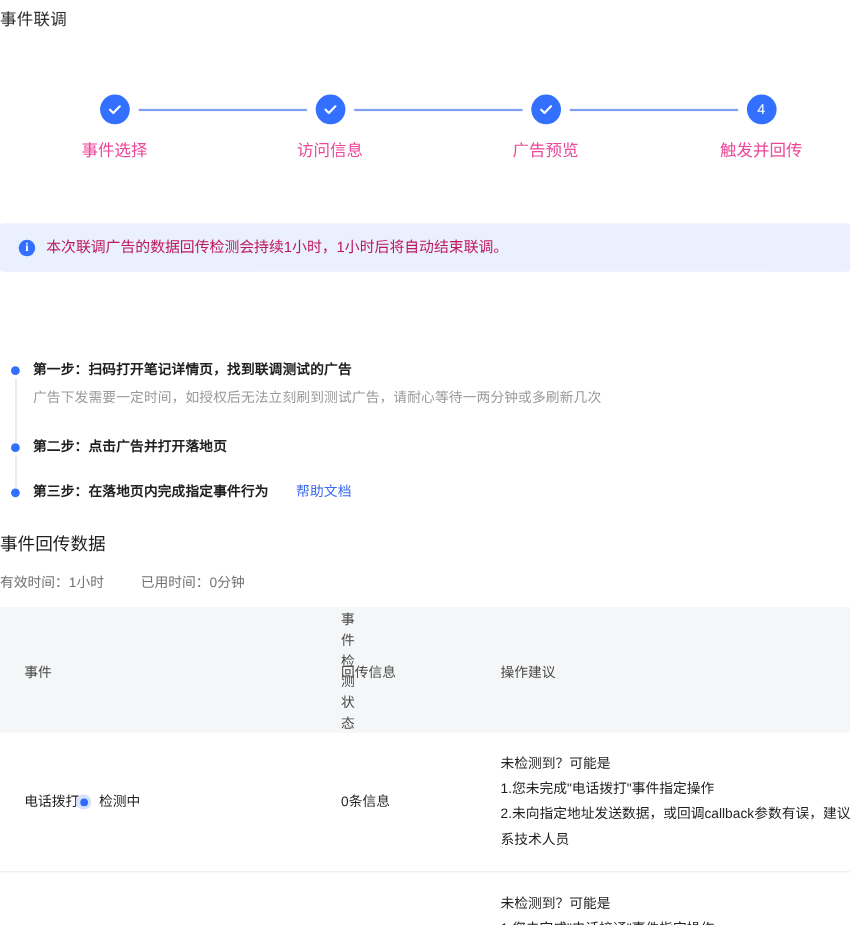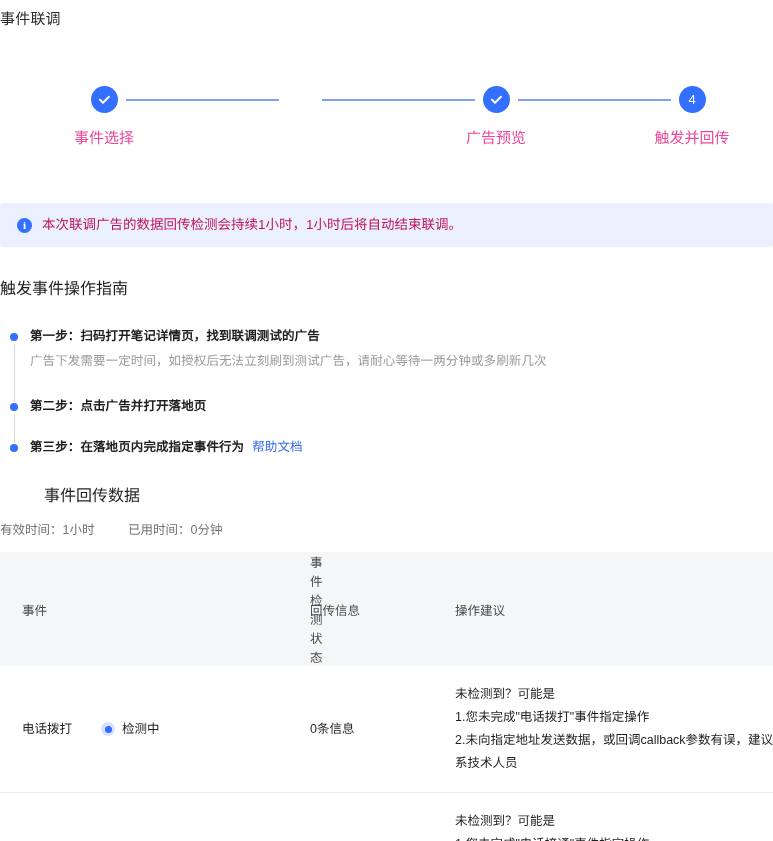--- a/index.html
+++ b/index.html
@@ -162,33 +162,32 @@
     color: #9a9a9a;
     margin-top: 4px;
     font-weight: 400;
     letter-spacing: 0.1px;
   }
   .guide-step.s1 { padding-bottom: 24px; }
   .guide-step.s2 { padding-bottom: 20px; }
   .help-link {
     color: #3a6bf0;
     text-decoration: none;
-    margin-left: 8px;
+    margin-left: 25px;
     font-weight: 400;
   }
 
   
   .data-title {
     position: absolute;
     left: 0px;
     top: 484px;
     font-size: 16px;
     line-height: 23px;
     color: #1f1f1f;
-    padding-left: 44px;
   }
   .time-row {
     position: absolute;
     left: 0px;
     top: 520px;
     font-size: 12.5px;
     line-height: 20px;
     color: #737373;
   }
   .time-row .valid { margin-right: 30px; }
@@ -225,21 +224,21 @@
   .col-info    { width: 145px; }
   .col-advice  { width: 338px; }
   th.col-event  { padding-left: 22px !important; }
   th.col-status { padding-left: 165px !important; width: 0; }
   th.col-info   { padding-left: 0 !important; }
   th.col-advice { padding-left: 0 !important; }
 
   .status-cell {
     display: flex;
     align-items: center;
-    padding-left: 101px;
+    padding-left: 69px;
     margin-left: -145px;
   }
   .status-dot {
     width: 14px;
     height: 14px;
     border-radius: 50%;
     background: #d6e2fb;
     display: inline-flex;
     align-items: center;
     justify-content: center;
@@ -274,20 +273,28 @@
 
     <div class="step" style="left:104px;">
       <div class="step-bubble">
         <svg width="15" height="15" viewBox="0 0 16 16" aria-hidden="true">
           <path d="M3.2 8.3 L6.4 11.4 L12.7 5.0" fill="none" stroke="#ffffff" stroke-width="2.1" stroke-linecap="round" stroke-linejoin="round"></path>
         </svg>
       </div>
       <div class="step-label">事件选择</div>
     </div>
 
+    <div class="step" style="left:300px;">
+      <div class="step-bubble">
+        <svg width="15" height="15" viewBox="0 0 16 16" aria-hidden="true">
+          <path d="M3.2 8.3 L6.4 11.4 L12.7 5.0" fill="none" stroke="#ffffff" stroke-width="2.1" stroke-linecap="round" stroke-linejoin="round"></path>
+        </svg>
+      </div>
+      <div class="step-label">访问信息</div>
+    </div>
 
     <div class="step" style="left:496px;">
       <div class="step-bubble">
         <svg width="15" height="15" viewBox="0 0 16 16" aria-hidden="true">
           <path d="M3.2 8.3 L6.4 11.4 L12.7 5.0" fill="none" stroke="#ffffff" stroke-width="2.1" stroke-linecap="round" stroke-linejoin="round"></path>
         </svg>
       </div>
       <div class="step-label">广告预览</div>
     </div>
 
@@ -295,21 +302,20 @@
       <div class="step-bubble">4</div>
       <div class="step-label">触发并回传</div>
     </div>
   </div>
 
   <div class="info-banner">
     <div class="info-icon">i</div>
     <div class="info-text">本次联调广告的数据回传检测会持续1小时，1小时后将自动结束联调。</div>
   </div>
 
-  <div class="guide-title">触发事件操作指南</div>
 
   <div class="guide-list">
 
     <div class="guide-step s1">
       <span class="dot"></span>
       <span class="rail"></span>
       <div class="main">第一步：扫码打开笔记详情页，找到联调测试的广告</div>
       <div class="sub">广告下发需要一定时间，如授权后无法立刻刷到测试广告，请耐心等待一两分钟或多刷新几次</div>
     </div>
 

